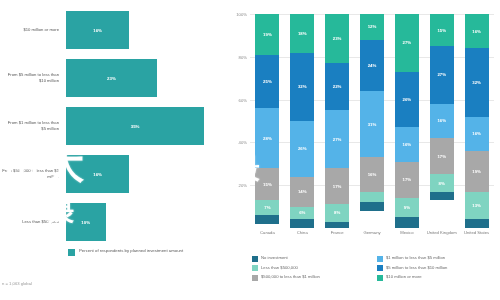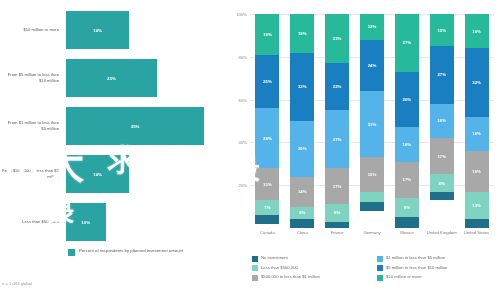--- a/index.html
+++ b/index.html
@@ -330,17 +330,16 @@
           <div class="lg-tx">$500,000 to less than $1 million</div>
         </div>
         <div class="lg-item">
           <div class="lg-sw" style="background: rgb(38, 185, 154);"></div>
           <div class="lg-tx">$10 million or more</div>
         </div>
       </div>
   </div>
 
   <div class="wm" id="wm-a">用大</div>
-  <div class="wm" id="wm-b">求的</div>
   <div class="wm" id="wm-c">最</div>
   <div class="wm" id="wm-d">绿</div>
 
 </div>
 
 </body></html>

